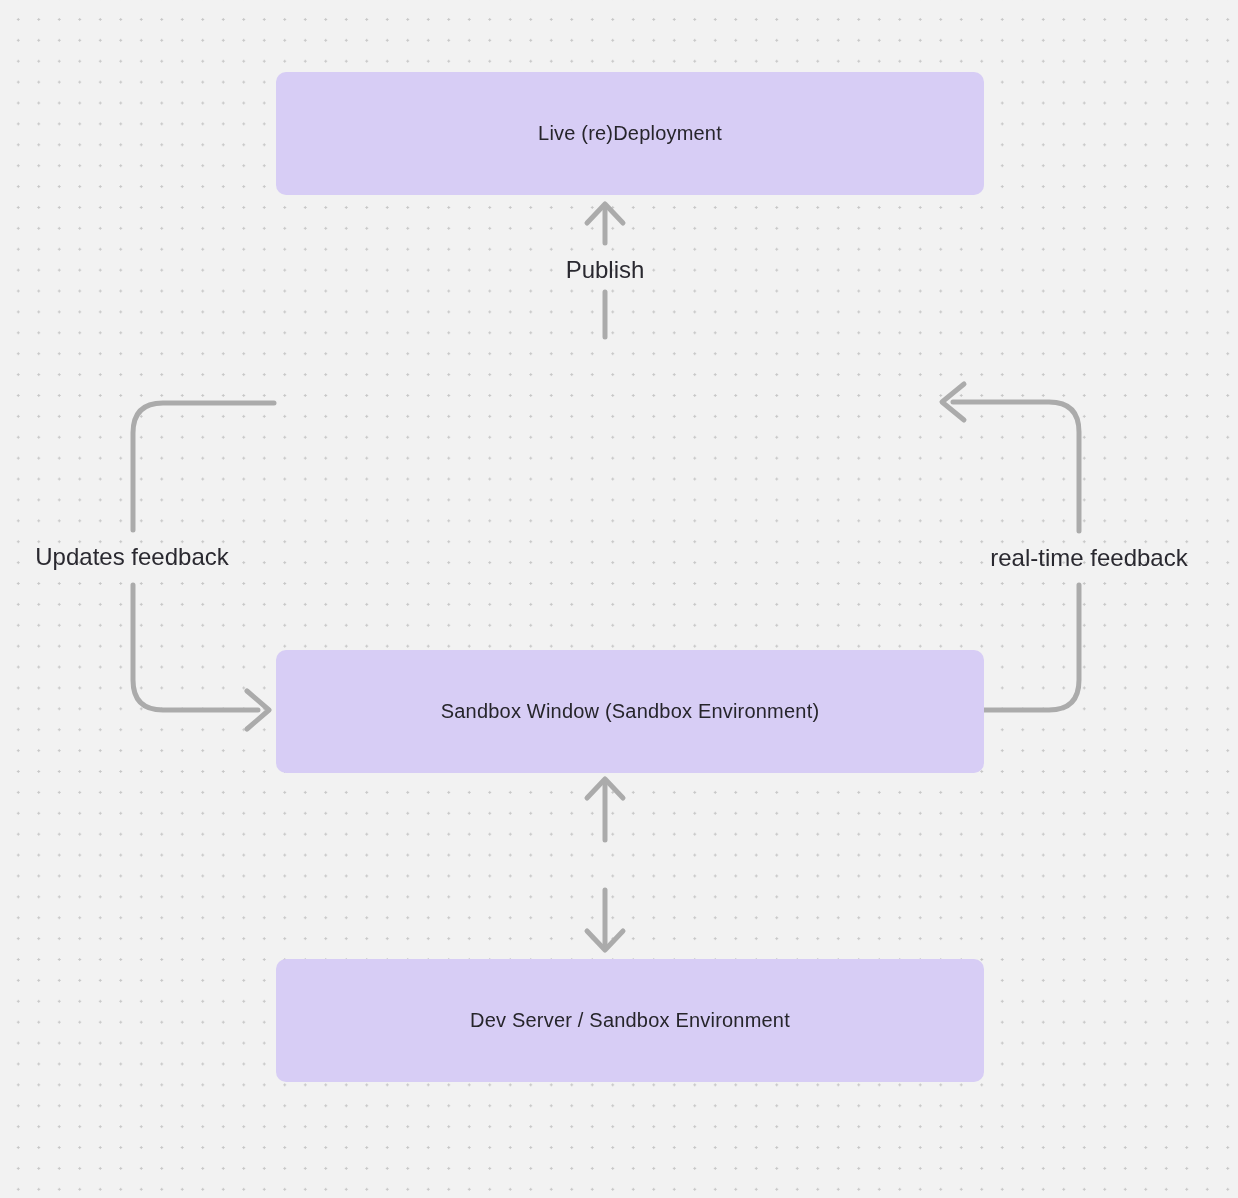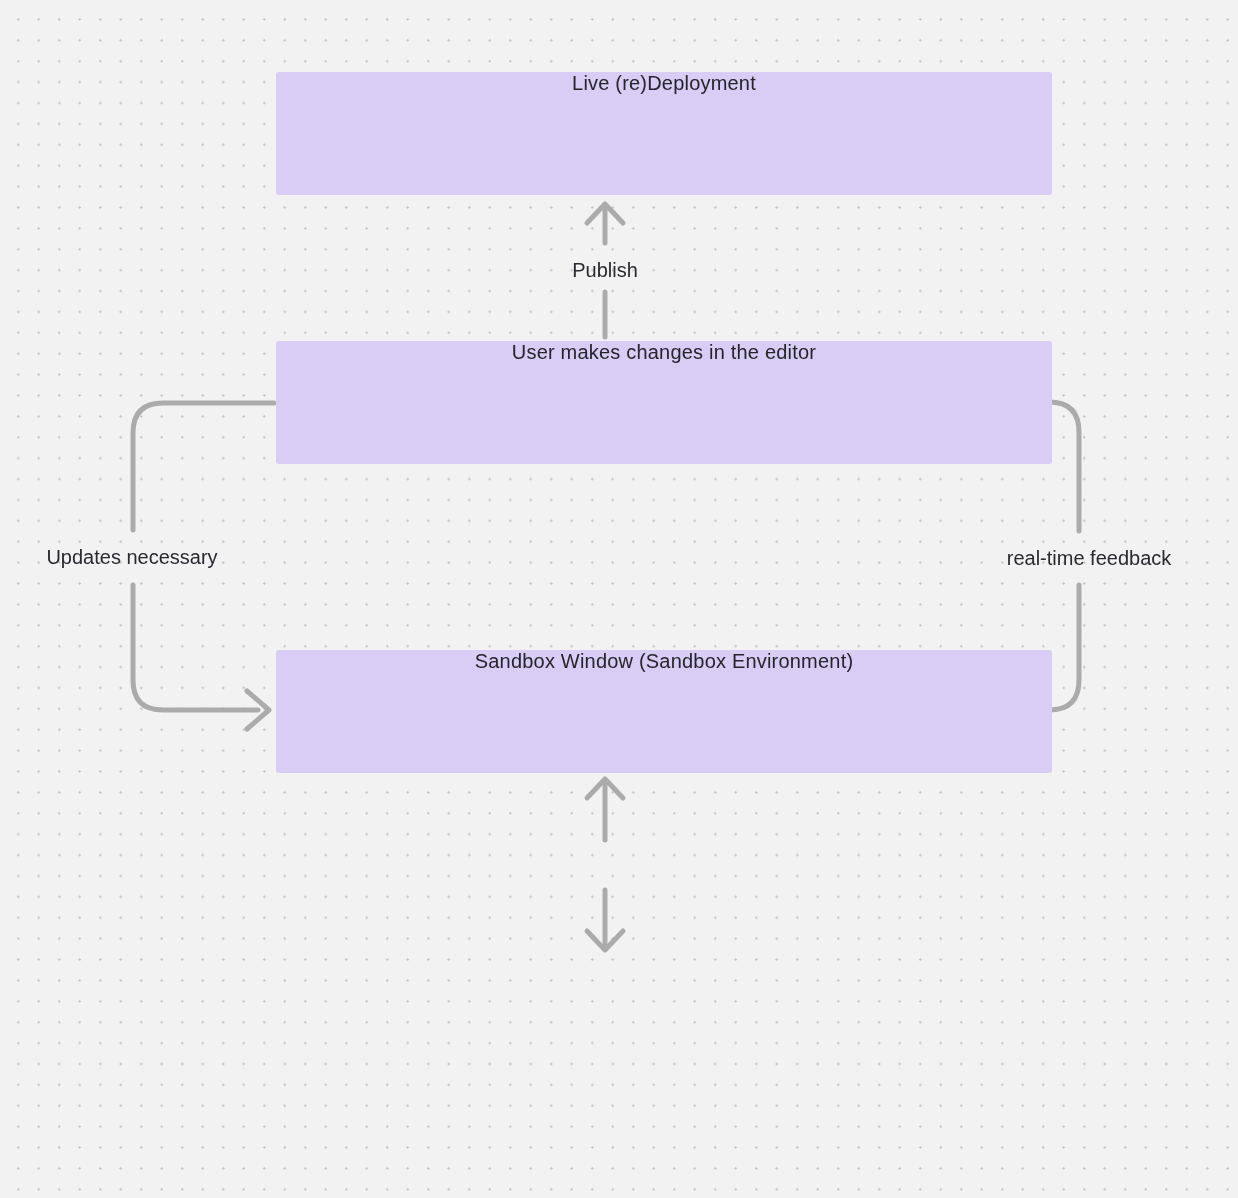--- a/index.html
+++ b/index.html
@@ -13,37 +13,38 @@
     background-color: #f2f2f2;
     background-image: radial-gradient(circle, #c7c7c7 1.1px, rgba(0,0,0,0) 1.2px);
     background-size: 20.5px 20.9px;
     background-position: 8px 9px;
     font-family: "Liberation Sans", "DejaVu Sans", sans-serif;
     overflow: hidden;
   }
   .node {
     position: absolute;
     left: 276px;
-    width: 776px;
+    width: 708px;
     height: 123px;
     background: #d7cdf5;
-    border-radius: 3px;
+    border-radius: 10px;
     display: flex;
+    align-items: center;
     justify-content: center;
   }
   .node-label {
     font-size: 20px;
     color: #26252b;
     letter-spacing: 0.2px;
     white-space: nowrap;
   }
   .edge-label {
     position: absolute;
     transform: translate(-50%, -50%);
-    font-size: 20px;
+    font-size: 24px;
     color: #2a2930;
     white-space: nowrap;
   }
   #edges-svg {
     position: absolute;
     top: 0;
     left: 0;
   }
   #edges-svg path, #edges-svg polyline {
     fill: none;
@@ -83,29 +84,29 @@
       <path d="M605,781 V840"></path>
       <path d="M605,890 V946"></path>
       <polyline points="587,931 605,950 623,931"></polyline>
     </g>
   </svg>
 
   <div class="node" style="top:72px;">
     <span class="node-label">Live (re)Deployment</span>
   </div>
 
-  <div class="node" style="top:341px;">
-    <span class="node-label">User makes changes in the editor</span>
-  </div>
 
   <div class="node" style="top:650px;">
     <span class="node-label">Sandbox Window (Sandbox Environment)</span>
   </div>
 
+  <div class="node" style="top:959px;">
+    <span class="node-label">Dev Server / Sandbox Environment</span>
+  </div>
 
   <div class="edge-label" style="left:605px; top:270px;">Publish</div>
 
-  <div class="edge-label" style="left:132px; top:557px;">Updates necessary</div>
+  <div class="edge-label" style="left:132px; top:557px;">Updates feedback</div>
 
   <div class="edge-label" style="left:1078px; top:558px;margin-left:11px;">real-time feedback</div>
 
 
 </div>
 
 </body></html>

